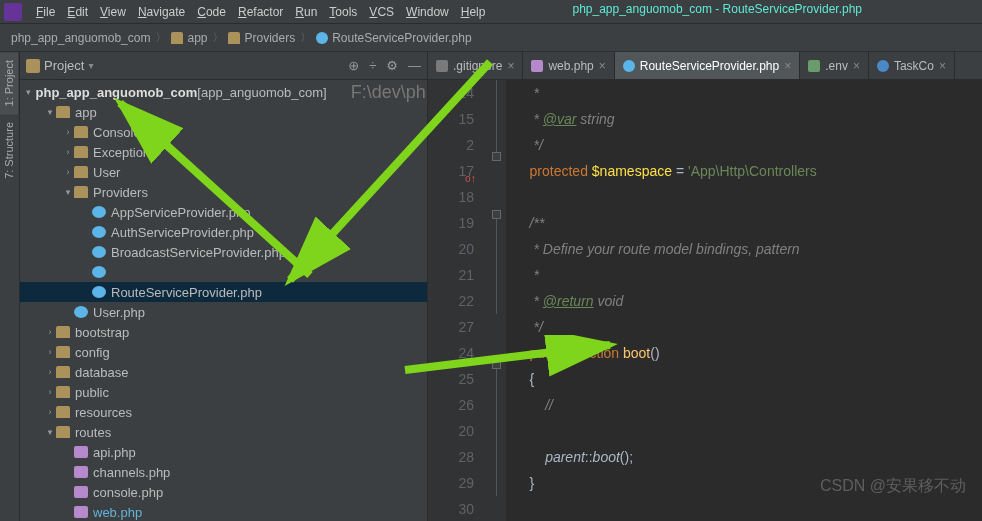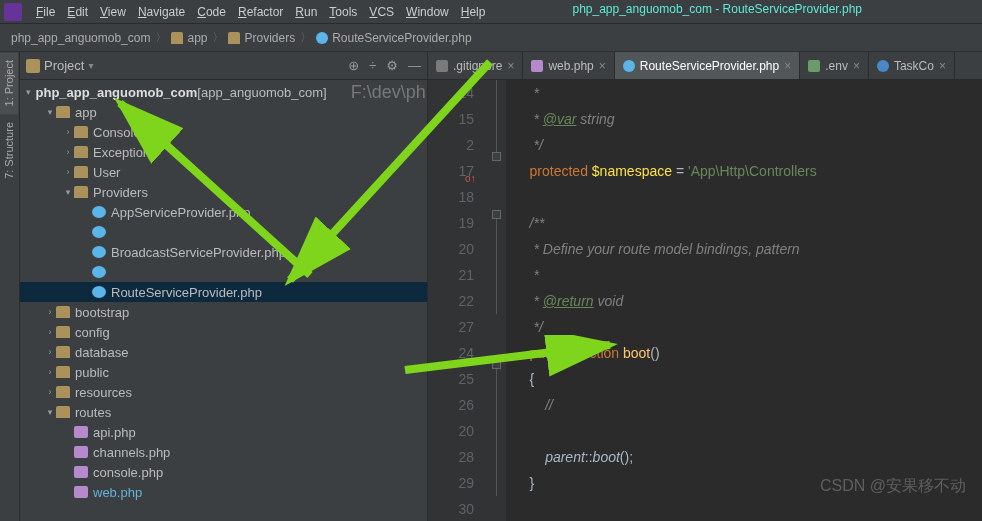--- a/index.html
+++ b/index.html
@@ -141,34 +141,40 @@
           <span class="name" style="">Providers</span>
         </div>
         <div class="tree-row" style="padding-left: 60px;">
           <span class="chevron"></span>
           <span class="icon ic-php"></span>
           <span class="name" style="">AppServiceProvider.php</span>
         </div>
         <div class="tree-row" style="padding-left: 60px;">
           <span class="chevron"></span>
           <span class="icon ic-php"></span>
+          <span class="name" style="">AuthServiceProvider.php</span>
         </div>
         <div class="tree-row" style="padding-left: 60px;">
           <span class="chevron"></span>
           <span class="icon ic-php"></span>
           <span class="name" style="">BroadcastServiceProvider.php</span>
         </div>
         <div class="tree-row" style="padding-left: 60px;">
           <span class="chevron"></span>
           <span class="icon ic-php"></span>
         </div>
         <div class="tree-row selected" style="padding-left: 60px;">
           <span class="chevron"></span>
           <span class="icon ic-php"></span>
           <span class="name" style="">RouteServiceProvider.php</span>
+        </div>
+        <div class="tree-row" style="padding-left: 42px;">
+          <span class="chevron"></span>
+          <span class="icon ic-php"></span>
+          <span class="name" style="">User.php</span>
         </div>
         <div class="tree-row" style="padding-left: 24px;">
           <span class="chevron">›</span>
           <span class="icon ic-folder"></span>
           <span class="name" style="">bootstrap</span>
         </div>
         <div class="tree-row" style="padding-left: 24px;">
           <span class="chevron">›</span>
           <span class="icon ic-folder"></span>
           <span class="name" style="">config</span>

